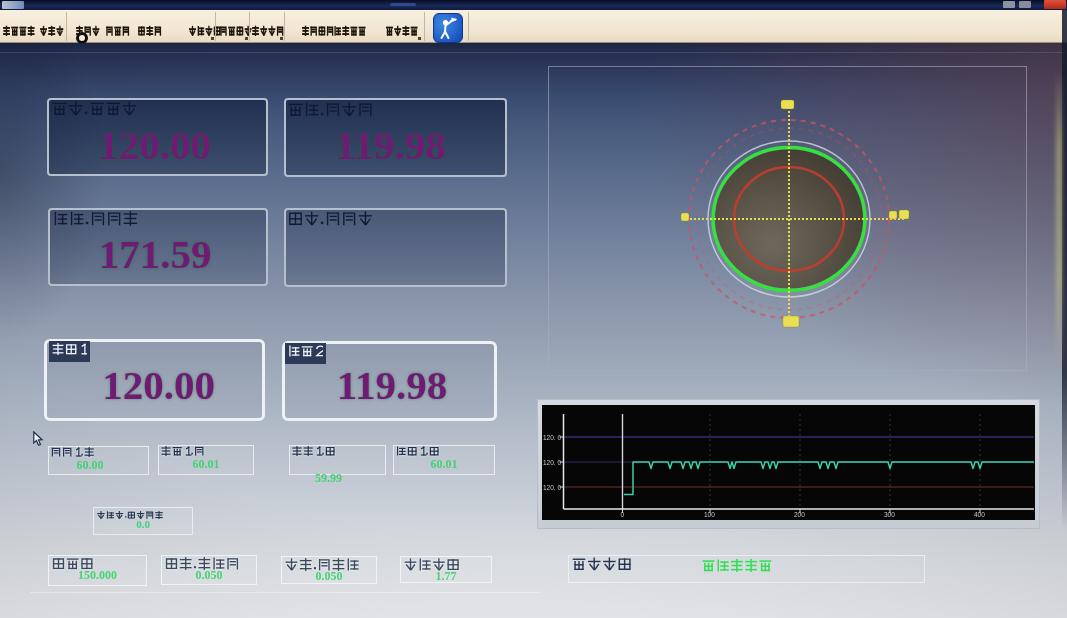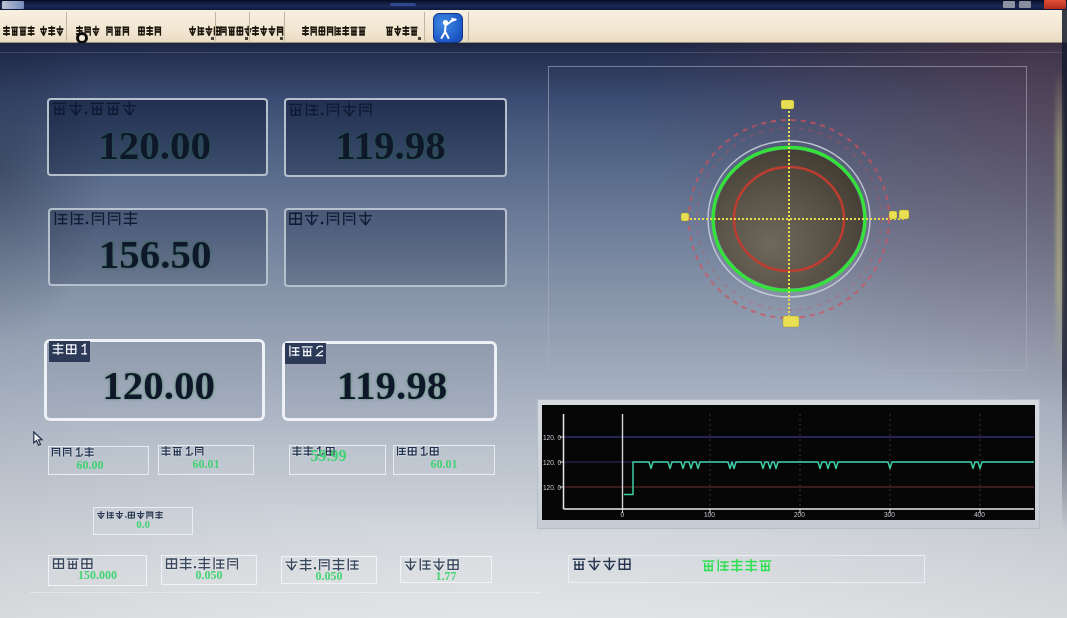--- a/index.html
+++ b/index.html
@@ -27,21 +27,21 @@
 #tintL{left:0;top:43px;width:1067px;height:575px;
  background:radial-gradient(ellipse 10% 30% at 0% 22%,rgba(8,12,26,0.30),rgba(8,12,26,0) 100%);}
 
 .vbox{position:absolute;border:2px solid #b6bfcc;border-radius:4px;}
 .vbox.dk{background:linear-gradient(180deg,rgba(10,22,50,0.52),rgba(18,32,62,0.38));}
 .vbox.md{background:linear-gradient(180deg,rgba(14,28,58,0.34),rgba(20,34,64,0.22));}
 .vbox.lt{border:3px solid #eef1f6;border-radius:6px;background:rgba(30,45,80,0.05);}
 .sbox{position:absolute;border:1px solid rgba(238,242,248,0.85);background:rgba(255,255,255,0.05);}
 .tbox{position:absolute;border:1px solid rgba(242,245,250,0.9);background:rgba(255,255,255,0.06);}
 .val{position:absolute;font-family:"Liberation Serif",serif;font-weight:bold;
- color:#0f172a;text-align:center;filter:blur(0.45px);
+ color:#701a75;text-align:center;filter:blur(0.45px);
  text-shadow:0 0 3px rgba(10,120,30,0.55);}
 .valy{color:#e8e23c;text-shadow:0 0 3px rgba(140,120,10,0.55);}
 .sval{position:absolute;font-family:"Liberation Serif",serif;font-weight:bold;
  color:#35d46a;text-align:center;filter:blur(0.4px);opacity:.9;}
 .lab{position:absolute;filter:blur(0.35px);}
 .lab.em{filter:blur(0.3px) drop-shadow(0 0 1px rgba(255,255,255,0.75));}
 .chip{position:absolute;background:#2c3a58;padding:1px 3px 2px 3px;filter:blur(0.3px);}
 
 #cpanel{left:548px;top:66px;width:479px;height:305px;border:1px solid rgba(172,174,190,0.6);}
 
@@ -565,21 +565,21 @@
           <path d="M2.2,8.8 H7.8"></path>
           <path d="M2.2,5.6 H7.8"></path>
           <path d="M5,3.4 V8.8"></path>
         </g>
         <g transform="translate(26.4,1) scale(1.200,1.200)" fill="none" stroke="#f2f5fa" stroke-width="1.08" stroke-linecap="square">
           <path d="M2,2.8 Q2.4,0.9 5,0.9 Q8,0.9 8,3 Q8,4.6 5,6.2 L2,8.8 H8.4"></path>
         </g>
       </svg></div>
 <div class="val" style="left:44px;top:121px;width:221px;font-size:41px">120.00</div>
 <div class="val" style="left:279px;top:121px;width:223px;font-size:41px">119.98</div>
-<div class="val" style="left:45px;top:230px;width:220px;font-size:41px">156.50</div>
+<div class="val" style="left:45px;top:230px;width:220px;font-size:41px">171.59</div>
 <div class="val" style="left:47px;top:361px;width:223px;font-size:41px">120.00</div>
 <div class="val" style="left:281px;top:361px;width:222px;font-size:41px">119.98</div>
 <div class="sbox" style="left:48px;top:446px;width:101px;height:29px"></div>
 <div class="lab em" style="left:51px;top:444px"><svg width="44" height="12" viewBox="0 0 44 12" style="opacity:1.0">
         <g transform="translate(0.0,1) scale(1.000,1.000)" fill="none" stroke="#20304e" stroke-width="1.20" stroke-linecap="square">
           <path d="M1.4,1.4 V9"></path>
           <path d="M1.4,1.4 H8.6 V9"></path>
           <path d="M3.2,3.6 H7"></path>
           <path d="M3.2,6 H7"></path>
         </g>
@@ -652,21 +652,21 @@
           <path d="M3.2,2.6 L5.4,1.2"></path>
           <path d="M3,9 H7.6"></path>
         </g>
         <rect x="30.3" y="7.8" width="1.6" height="1.6" fill="#20304e"></rect>
         <g transform="translate(33.2,1) scale(1.000,1.000)" fill="none" stroke="#20304e" stroke-width="1.20" stroke-linecap="square">
           <path d="M1.2,1.5 H8.8 V8.8 H1.2 Z"></path>
           <path d="M1.2,5.2 H8.8"></path>
           <path d="M5,1.5 V8.8"></path>
         </g>
       </svg></div>
-<div class="sval" style="left:289px;top:447px;width:79px;font-size:16px">59.99</div>
+<div class="sval" style="left:289px;top:471px;width:79px;font-size:12px">59.99</div>
 <div class="sbox" style="left:393px;top:445px;width:102px;height:30px"></div>
 <div class="lab em" style="left:396px;top:443px"><svg width="44" height="12" viewBox="0 0 44 12" style="opacity:1.0">
         <g transform="translate(0.0,1) scale(1.000,1.000)" fill="none" stroke="#20304e" stroke-width="1.20" stroke-linecap="square">
           <path d="M1.6,1 V9"></path>
           <path d="M3.6,2.4 H9"></path>
           <path d="M3.6,5.4 H9"></path>
           <path d="M3.6,8.4 H9"></path>
           <path d="M6.4,2.4 V8.4"></path>
         </g>
         <g transform="translate(11.2,1) scale(1.000,1.000)" fill="none" stroke="#20304e" stroke-width="1.20" stroke-linecap="square">

